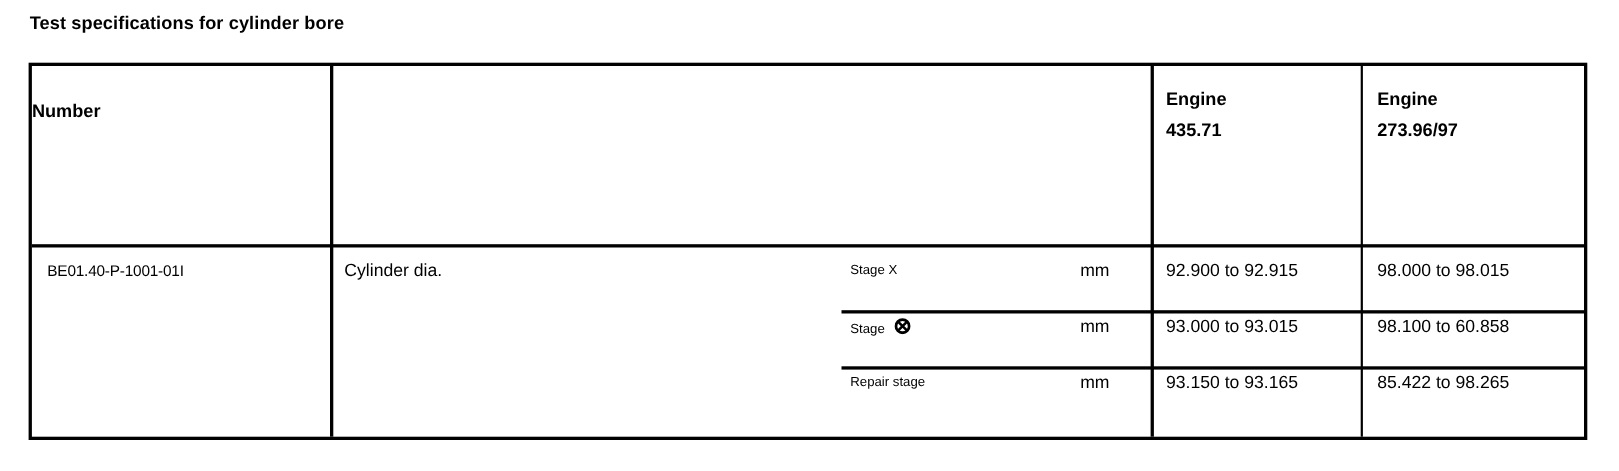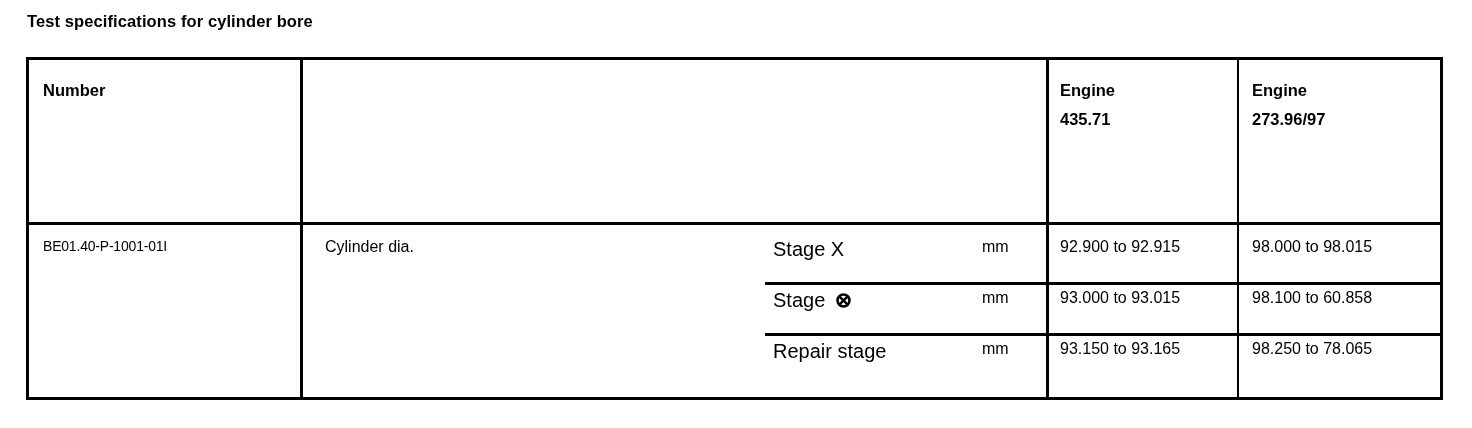--- a/index.html
+++ b/index.html
@@ -68,51 +68,51 @@
 
   
   .hdr {
     position: absolute;
     top: 16px;
     font-size: 16.5px;
     font-weight: bold;
     line-height: 1.75;
     white-space: nowrap;
   }
-  .hdr-number    { left: 14px; }
+  .hdr-number    { left: 0; margin-top: 11px; }
   .hdr-designation { left: 284px; }
   .hdr-engine-1  { left: 1031px; }
   .hdr-engine-2  { left: 1223px; }
   .hdr .ln { display: block; }
 
   
   .cell {
     position: absolute;
     font-size: 15.5px;
     line-height: 1.2;
     white-space: nowrap;
   }
 
   .cell-number {
     left: 14px;
     top: 178px;
     font-size: 14px;
     letter-spacing: -0.2px;
   }
   .cell-designation {
-    left: 296px;
+    left: 284px;
     top: 177px;
     font-size: 16px;
   }
 
   
   .stage-label {
     position: absolute;
     left: 744px;
-    font-size: 20px;
+    font-size: 12px;
     white-space: nowrap;
   }
   .stage-unit {
     position: absolute;
     left: 953px;
     font-size: 16px;
   }
   .val-1 {
     position: absolute;
     left: 1031px;
@@ -191,16 +191,16 @@
     </div>
     <div class="stage-unit r2">mm</div>
     <div class="val-1 r2">93.000 to 93.015</div>
     <div class="val-2 r2">98.100 to 60.858</div>
 
     <div class="stage-label r3">
       <span>Repair stage</span>
     </div>
     <div class="stage-unit r3">mm</div>
     <div class="val-1 r3">93.150 to 93.165</div>
-    <div class="val-2 r3">98.250 to 78.065</div>
+    <div class="val-2 r3">85.422 to 98.265</div>
 
   </div>
 </div>
 
 </body></html>

